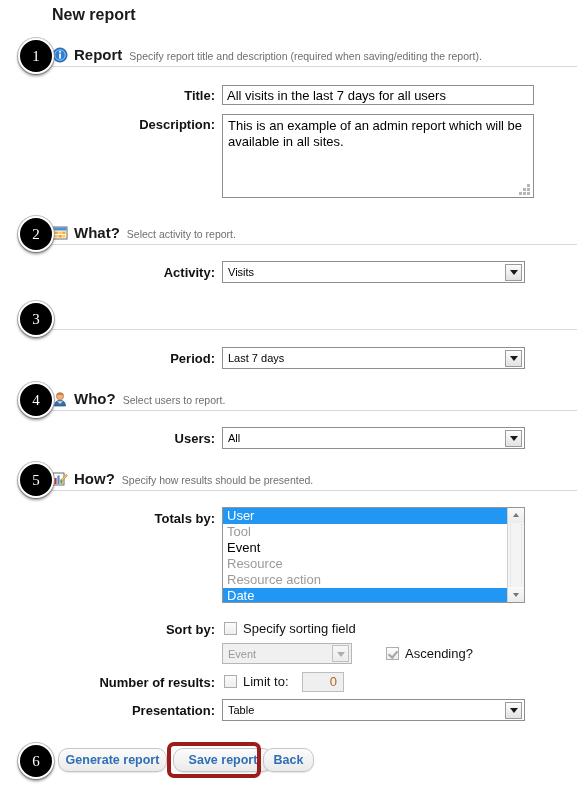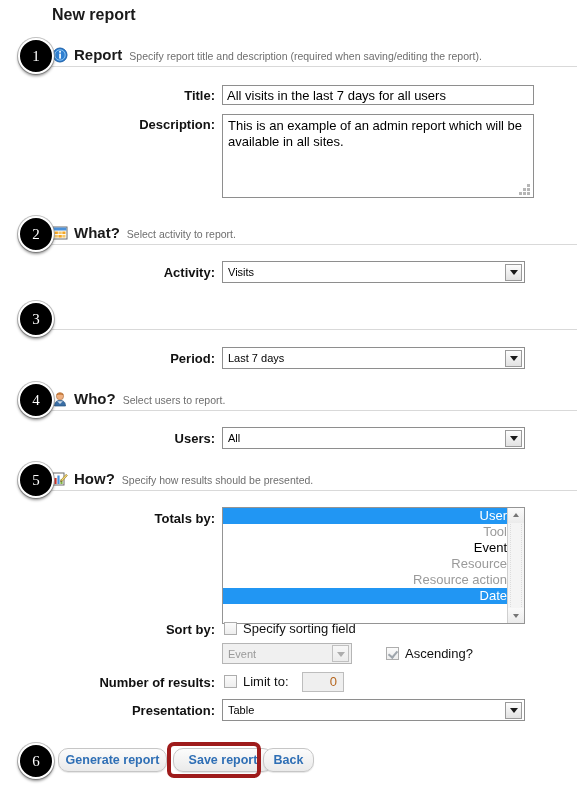--- a/index.html
+++ b/index.html
@@ -417,21 +417,21 @@
         <path d="M8.6 10.7 L9.2 9.4 L10.2 10.2 Z" fill="#4a4a4a"></path>
       </svg>
     </span>
     <span class="sec-title">How?</span>
     <span class="sec-desc">Specify how results should be presented.</span>
   </div>
   <div class="rule"></div>
 </div>
 
 <div class="flabel" style="top:511px;">Totals by:</div>
-<div class="flist" style="left:222px; top:507px; width:303px; height:117px;text-align:right;">
+<div class="flist" style="left:222px; top:507px; width:303px; height:96px;">
   <div class="opts">
     <div class="opt sel">User</div>
     <div class="opt dis">Tool</div>
     <div class="opt">Event</div>
     <div class="opt dis">Resource</div>
     <div class="opt dis">Resource action</div>
     <div class="opt sel">Date</div>
   </div>
   <div class="sbar">
     <div class="strack"></div>

